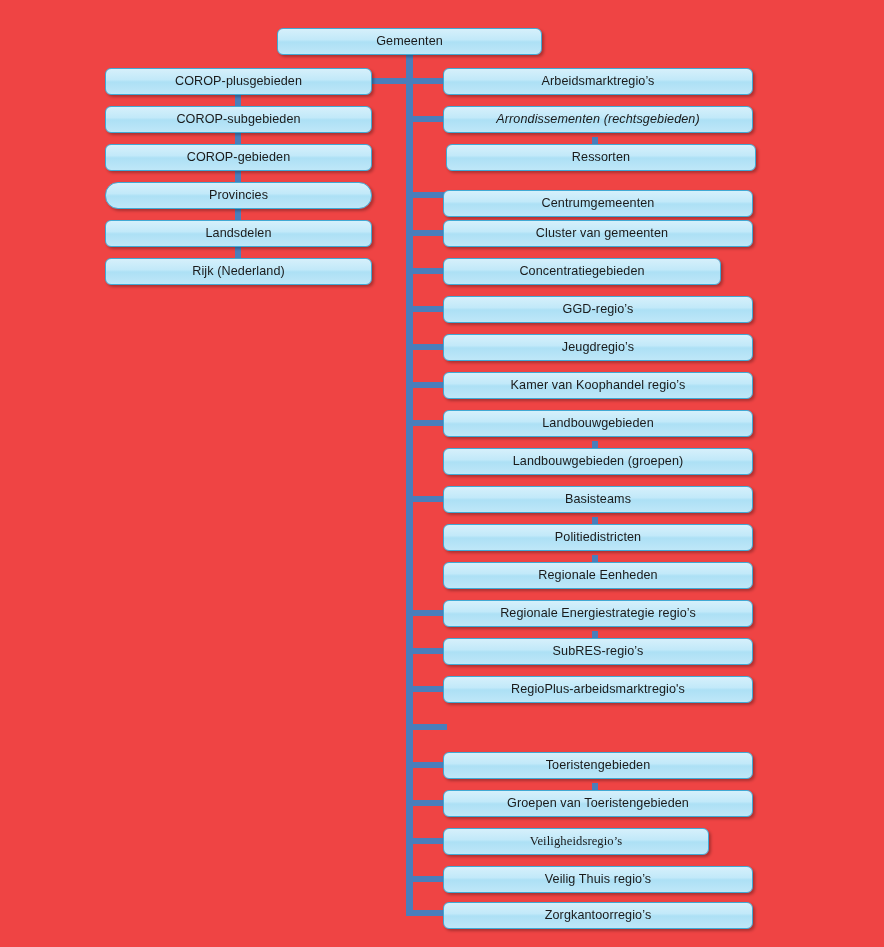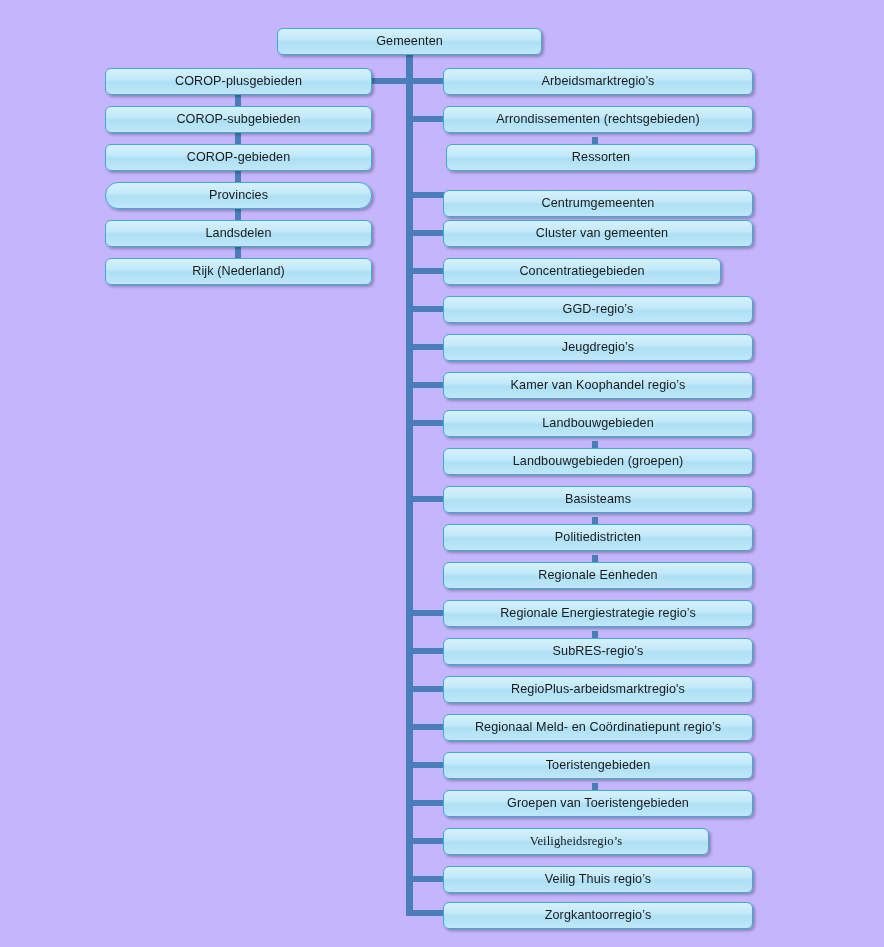--- a/index.html
+++ b/index.html
@@ -4,21 +4,21 @@
 <style>
   html,body{margin:0;padding:0;background:#ffffff;}
   body{
     font-family:"Liberation Sans", sans-serif;
     -webkit-font-smoothing:antialiased;
   }
   #canvas{
     position:relative;
     width:884px;
     height:947px;
-    background:#c4b5fd;
+    background:#ef4444;
     overflow:hidden;
   }
 
   
   .line{position:absolute;background:#4a7ebb;}
   .line.v{width:6px;}
   .line.h{height:6px;}
 
   
   .node{
@@ -100,21 +100,21 @@
   <div class="line v" style="left:592px;top:137px;width:6px;height:19px;"></div>
   <div class="line v" style="left:592px;top:441px;width:6px;height:19px;"></div>
   <div class="line v" style="left:592px;top:517px;width:6px;height:19px;"></div>
   <div class="line v" style="left:592px;top:555px;width:6px;height:19px;"></div>
   <div class="line v" style="left:592px;top:631px;width:6px;height:19px;"></div>
   <div class="line v" style="left:592px;top:783px;width:6px;height:19px;"></div>
 
   <div class="node" style="left:443px;top:68px;width:310px;">
     <span>Arbeidsmarktregio’s</span>
   </div>
-  <div class="node" style="left:443px;top:106px;width:310px;">
+  <div class="node" style="left:443px;top:106px;width:310px;font-style:italic;">
     <span>Arrondissementen (rechtsgebieden)</span>
   </div>
   <div class="node" style="left:446px;top:144px;width:310px;">
     <span>Ressorten</span>
   </div>
   <div class="node" style="left:443px;top:190px;width:310px;">
     <span>Centrumgemeenten</span>
   </div>
   <div class="node" style="left:443px;top:220px;width:310px;padding-left:8px;">
     <span>Cluster van gemeenten</span>
@@ -148,23 +148,20 @@
   </div>
   <div class="node" style="left:443px;top:600px;width:310px;">
     <span>Regionale Energiestrategie regio’s</span>
   </div>
   <div class="node" style="left:443px;top:638px;width:310px;">
     <span>SubRES-regio’s</span>
   </div>
   <div class="node" style="left:443px;top:676px;width:310px;">
     <span>RegioPlus-arbeidsmarktregio's</span>
   </div>
-  <div class="node" style="left:443px;top:714px;width:310px;">
-    <span>Regionaal Meld- en Coördinatiepunt regio’s</span>
-  </div>
   <div class="node" style="left:443px;top:752px;width:310px;">
     <span>Toeristengebieden</span>
   </div>
   <div class="node" style="left:443px;top:790px;width:310px;">
     <span>Groepen van Toeristengebieden</span>
   </div>
   <div class="node" style="left:443px;top:828px;width:266px;font-family:Liberation Serif, serif;">
     <span>Veiligheidsregio’s</span>
   </div>
   <div class="node" style="left:443px;top:866px;width:310px;">

